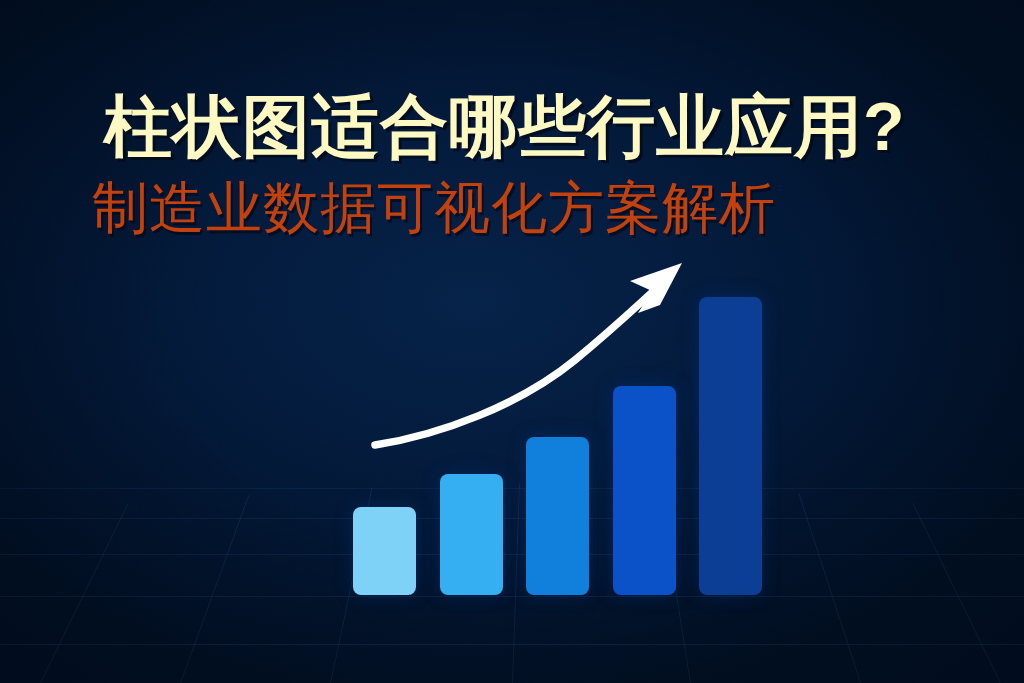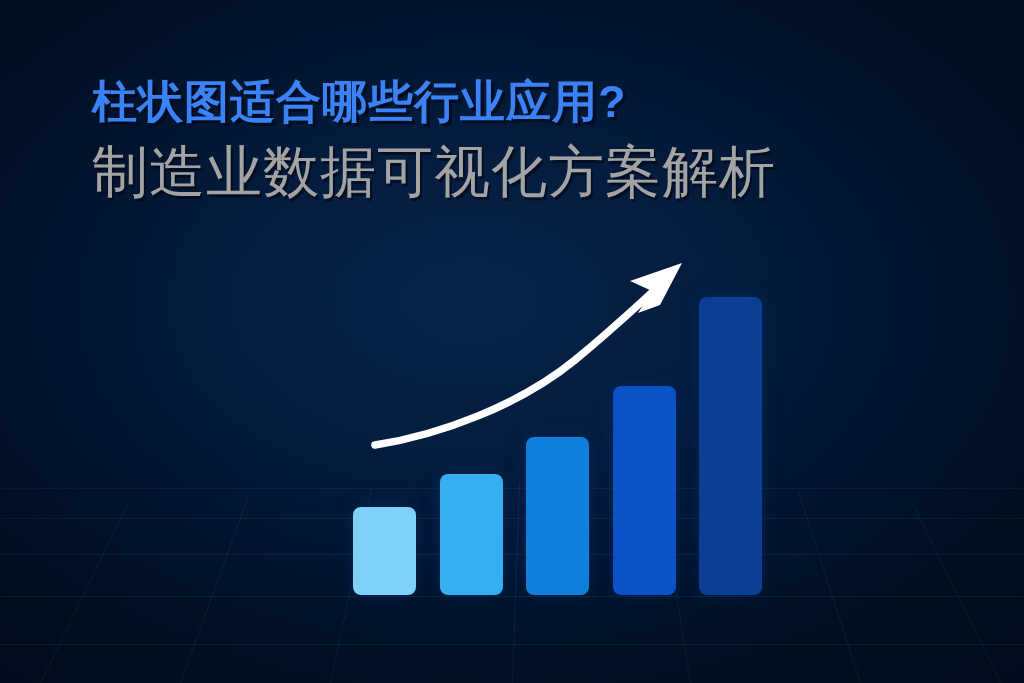--- a/index.html
+++ b/index.html
@@ -55,32 +55,32 @@
   }
 
   
   .headings {
     position: absolute;
     left: 92px;
     top: 78px;
     width: 880px;
   }
   .title {
-    margin: 0;
-    color: #3b82f6;
-    font-size: 45px;
+    margin: 12px;
+    color: #fef9c3;
+    font-size: 68px;
     font-weight: 700;
     letter-spacing: 1px;
     line-height: 1.06;
     white-space: nowrap;
     text-shadow: 3px 3px 0 rgba(2,9,26,0.75);
   }
   .subtitle {
     margin: 16px 0 0 0;
-    color: #a3a3a3;
+    color: #c2410c;
     font-size: 56px;
     font-weight: 400;
     letter-spacing: 1px;
     line-height: 1.08;
     white-space: nowrap;
     text-shadow: 2px 3px 0 rgba(2,9,26,0.70);
   }
 
   
   .chart {

